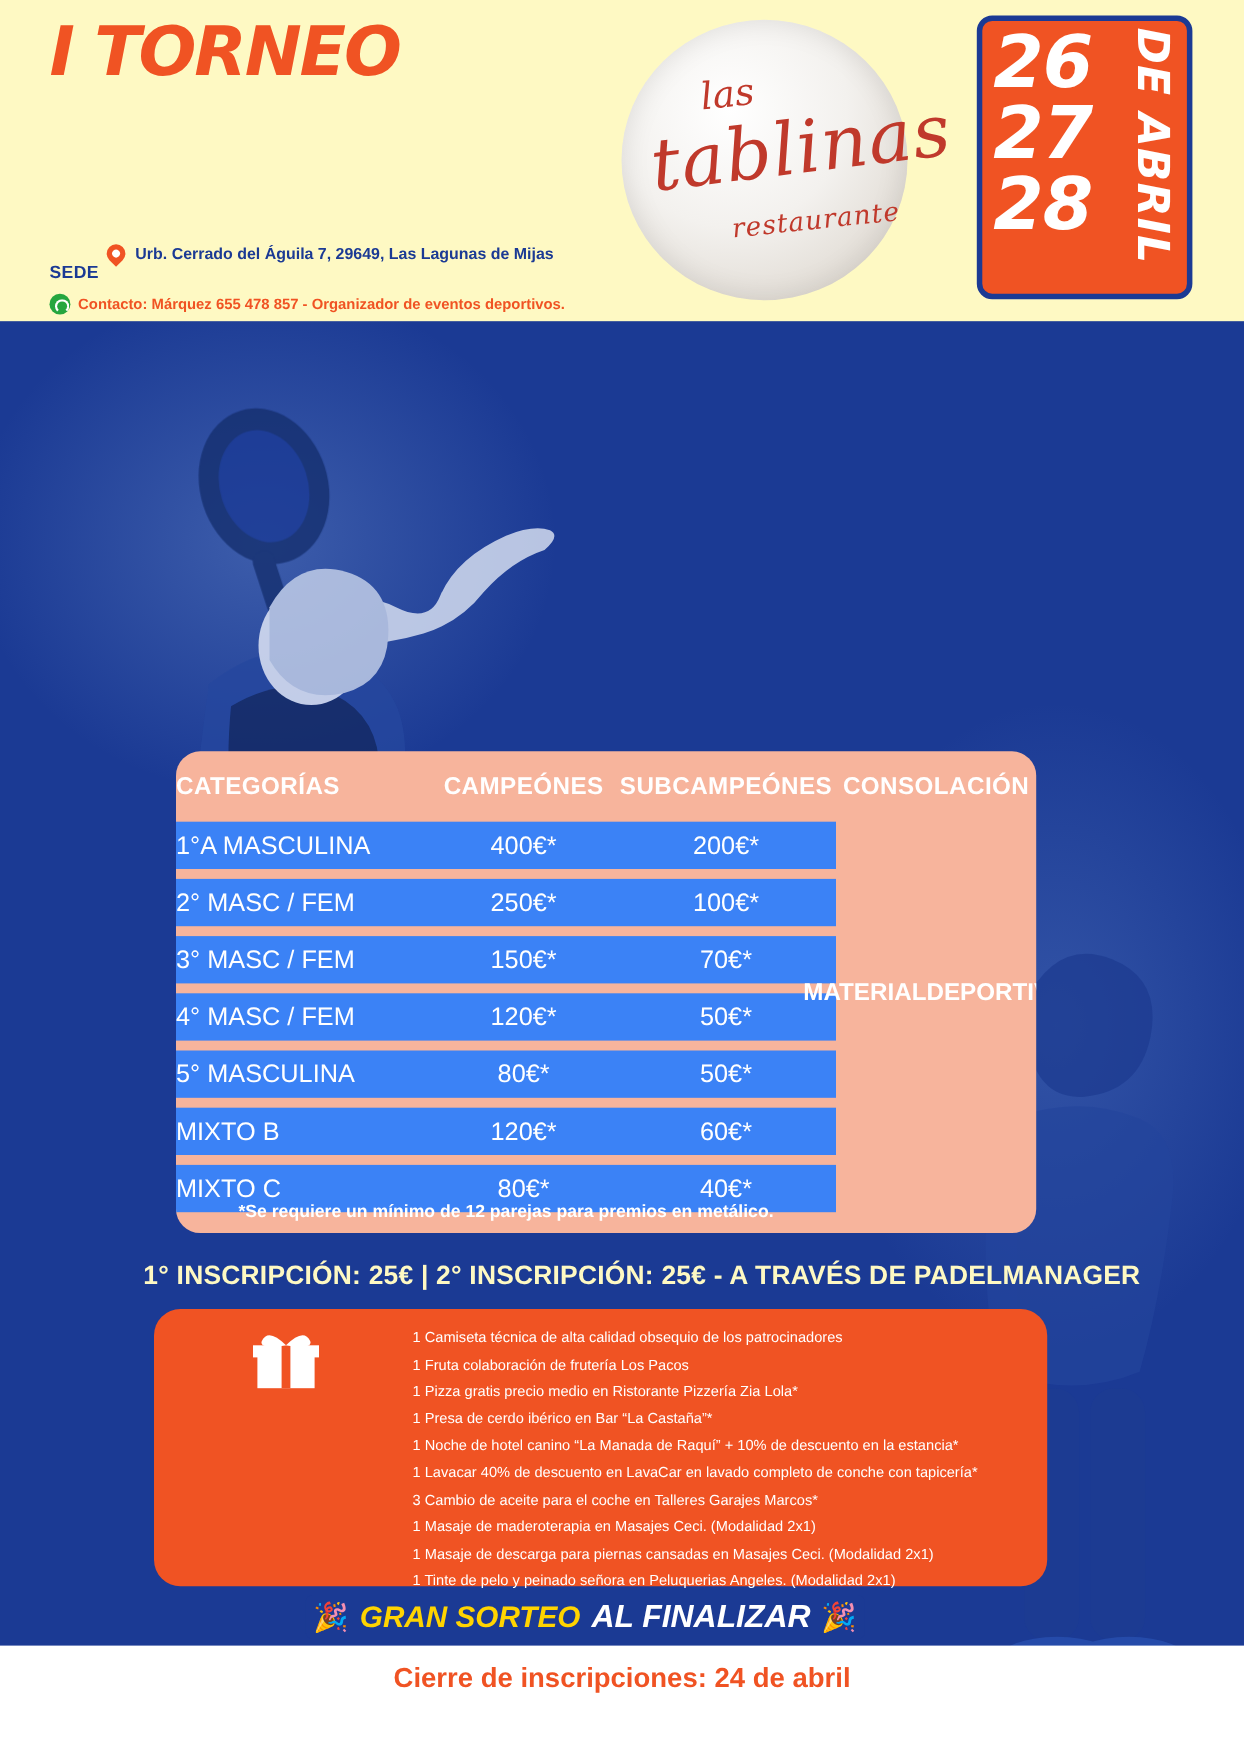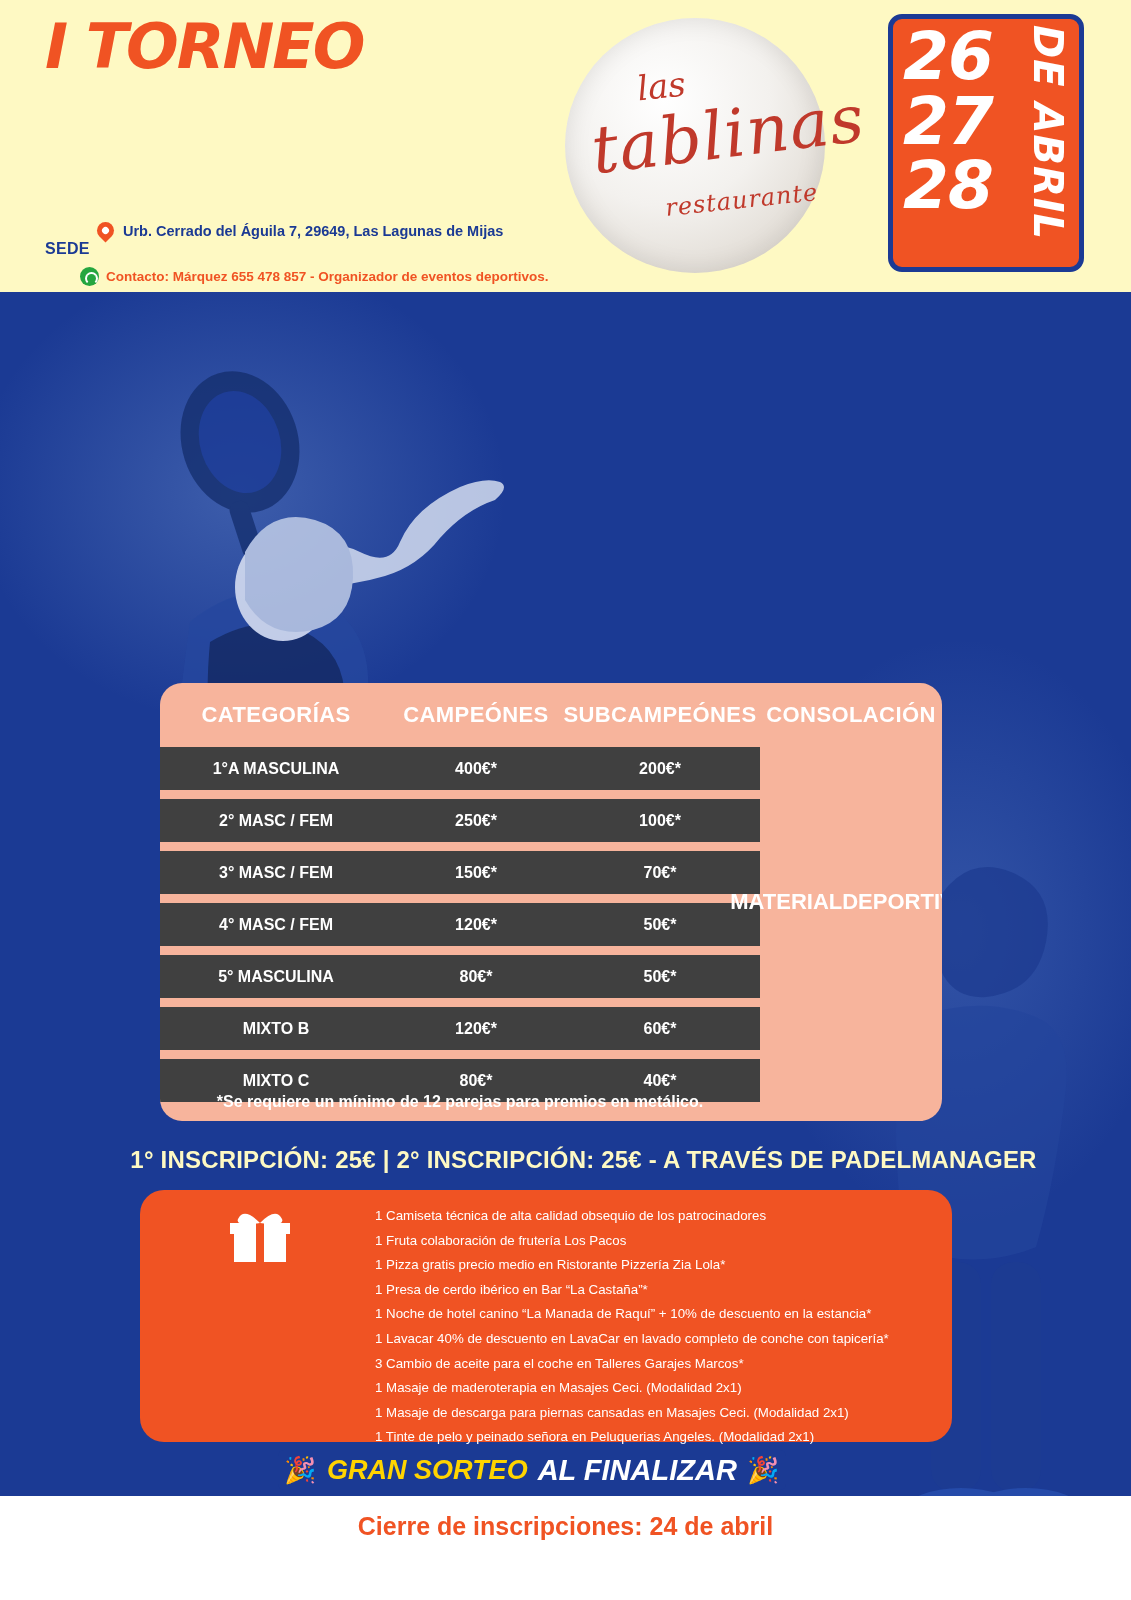--- a/index.html
+++ b/index.html
@@ -79,21 +79,20 @@
     background: #ffffff;
     border-radius: 50%;
   }
   .contact-row {
     position: absolute;
     left: 45px;
     top: 267px;
     display: flex;
     align-items: center;
     gap: 7px;
-    margin-left: 35px;
   }
   .wa-icon {
     width: 19px; height: 19px;
     border-radius: 50%;
     background: #25a63f;
     display: inline-block;
     position: relative;
   }
   .wa-icon::after {
     content: "";
@@ -235,38 +234,38 @@
   }
   .table-head {
     display: flex;
     height: 64px;
     align-items: center;
     color: #ffffff;
     font-weight: bold;
     font-size: 22px;
     letter-spacing: 0.4px;
   }
-  .col-cat   { width: 232px; text-align: center; }
+  .col-cat   { width: 232px; }
   .col-camp  { width: 168px; text-align: center; }
   .col-sub   { width: 200px; text-align: center; }
   .col-cons  { width: 182px; text-align: center; }
 
   .rows-wrap {
     position: absolute;
     left: 0; top: 64px;
     width: 600px;
   }
   .prow {
     display: flex;
     align-items: center;
     height: 43px;
-    background: #404040;
-    color: #ffffff;
-    font-size: 16px;
-    font-weight: bold;
+    background: #3b82f6;
+    color: #ffffff;
+    font-size: 23px;
+    font-weight: normal;
     margin-bottom: 9px;
   }
   .prow .col-cat { width: 232px; }
   .prow .col-camp { width: 168px; }
   .prow .col-sub { width: 200px; }
 
   .cons-cell {
     position: absolute;
     left: 600px; top: 64px;
     width: 182px;

